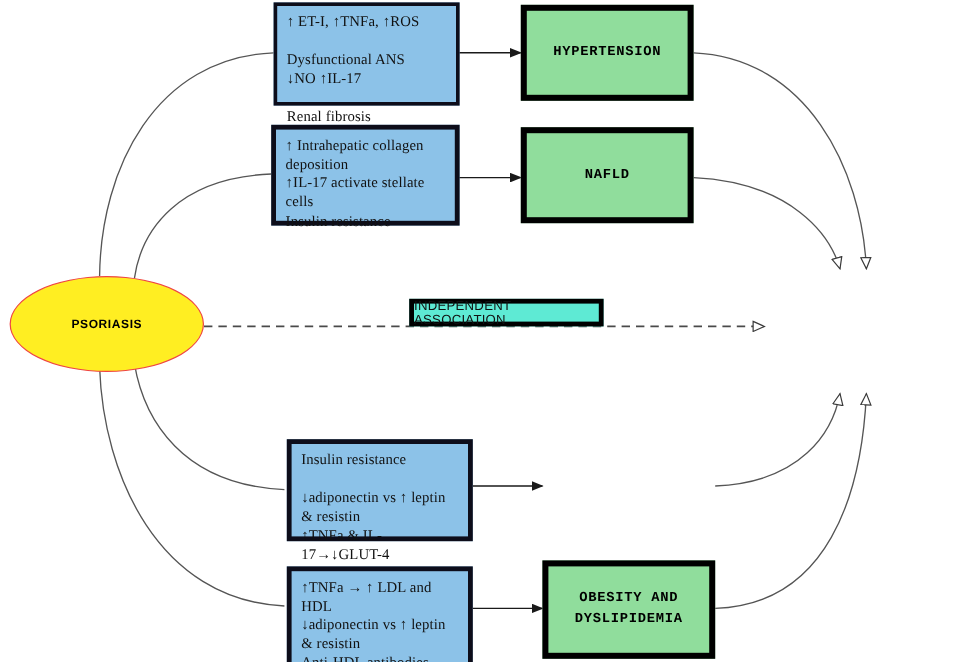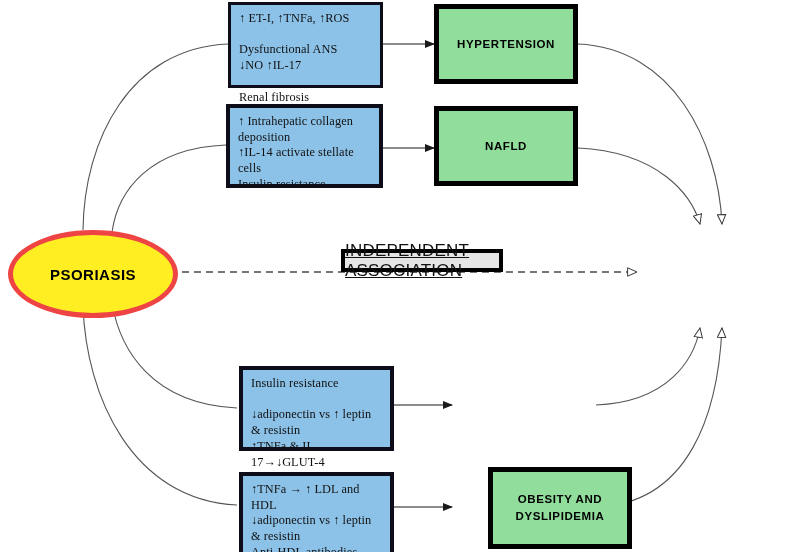--- a/index.html
+++ b/index.html
@@ -50,61 +50,60 @@
 
   
   .outcome-box {
     background: #90dd9c;
     border: 5px solid #000000;
     box-sizing: border-box;
     display: flex;
     align-items: center;
     justify-content: center;
     text-align: center;
-    font-family: Liberation Sans, sans-serif;
+    font-family: Liberation Mono, monospace;
     font-weight: bold;
     font-size: 11.5px;
     letter-spacing: 0.6px;
     color: #000000;
     line-height: 1.45;
     white-space: pre-line;
   }
 
   
   .ellipse-node {
     position: absolute;
     background: #ffee22;
-    border: 5px solid #ef4444;
+    border: 1px solid #ef4444;
     border-radius: 50%;
     display: flex;
     align-items: center;
     justify-content: center;
     font-family: "Liberation Sans", sans-serif;
     font-weight: bold;
-    font-size: 15px;
+    font-size: 10px;
     letter-spacing: 0.5px;
     color: #000000;
     text-align: center;
   }
 
   
   .assoc-label {
     position: absolute;
-    background: #e5e5e5;
+    background: #5eead4;
     border: 4px solid #000000;
     box-sizing: border-box;
     display: flex;
     align-items: center;
     justify-content: center;
     font-family: "Liberation Sans", sans-serif;
-    font-size: 17px;
+    font-size: 11px;
     letter-spacing: 0.2px;
     color: #111111;
     z-index: 5;
-    text-decoration: underline;
   }
 </style>
 </head>
 <body>
 
 <div id="diagram-root">
 
   <svg class="layer" viewBox="0 0 800 552">
     <defs>
       <marker id="solidArrow" markerWidth="10" markerHeight="8" refX="9" refY="4" orient="auto" markerUnits="userSpaceOnUse">
@@ -136,42 +135,42 @@
 
   <div class="node factor-box thin-border" style="left:228px; top:2px; width:155px; height:86px;">↑ ET-I, ↑TNFa, ↑ROS
 
 Dysfunctional ANS
 ↓NO ↑IL-17
 
 Renal fibrosis</div>
 
   <div class="node factor-box" style="left:226px; top:104px; width:157px; height:84px;">↑ Intrahepatic collagen
 deposition
-↑IL-14 activate stellate cells
+↑IL-17 activate stellate cells
 Insulin resistance</div>
 
   <div class="node factor-box" style="left:239px; top:366px; width:155px; height:85px;">Insulin resistance
 
 ↓adiponectin vs ↑ leptin
 &amp; resistin
 ↑TNFa &amp; IL-17→↓GLUT-4
 expression</div>
 
   <div class="node factor-box" style="left:239px; top:472px; width:155px; height:85px;">↑TNFa → ↑ LDL and HDL
 ↓adiponectin vs ↑ leptin
 &amp; resistin
 Anti-HDL antibodies
 Vit D deficiency</div>
 
   <div class="node outcome-box" style="left:434px; top:4px; width:144px; height:80px;">HYPERTENSION</div>
 
   <div class="node outcome-box" style="left:434px; top:106px; width:144px; height:80px;text-align:center;">NAFLD</div>
 
 
-  <div class="node outcome-box" style="left:452px; top:467px; width:144px; height:82px;margin-left:36px;">OBESITY AND
+  <div class="node outcome-box" style="left:452px; top:467px; width:144px; height:82px;">OBESITY AND
 DYSLIPIDEMIA</div>
 
   <div class="ellipse-node" style="left:8px; top:230px; width:160px; height:78px;">
     <span>PSORIASIS</span>
   </div>
 
 
   <div class="assoc-label" style="left:341px; top:249px; width:162px; height:23px;">
     <span>INDEPENDENT ASSOCIATION</span>
   </div>

